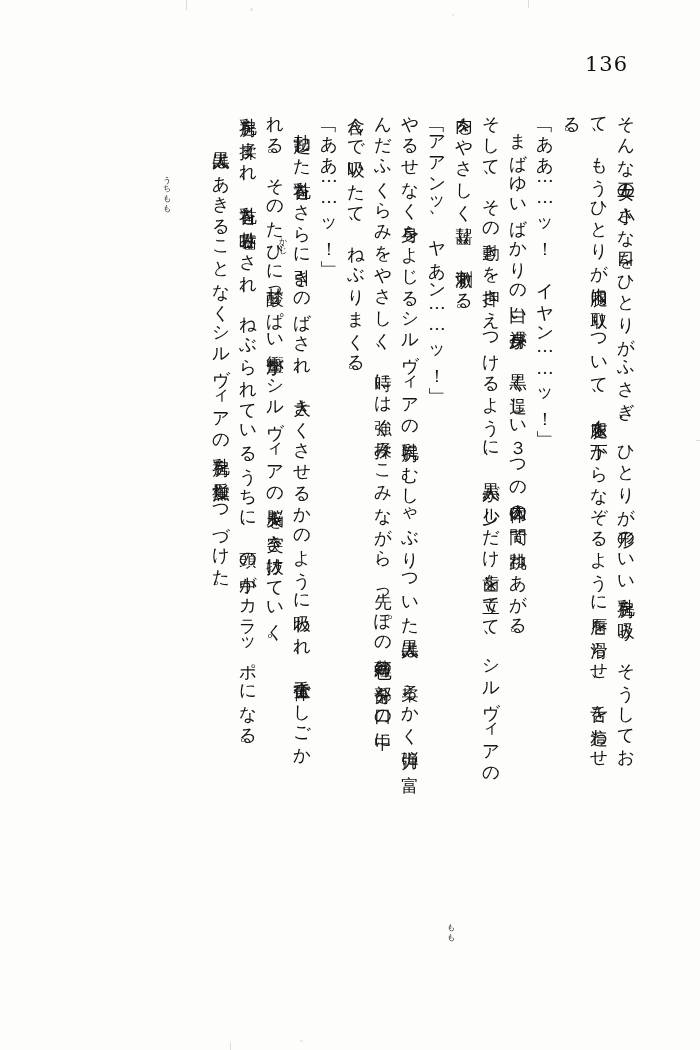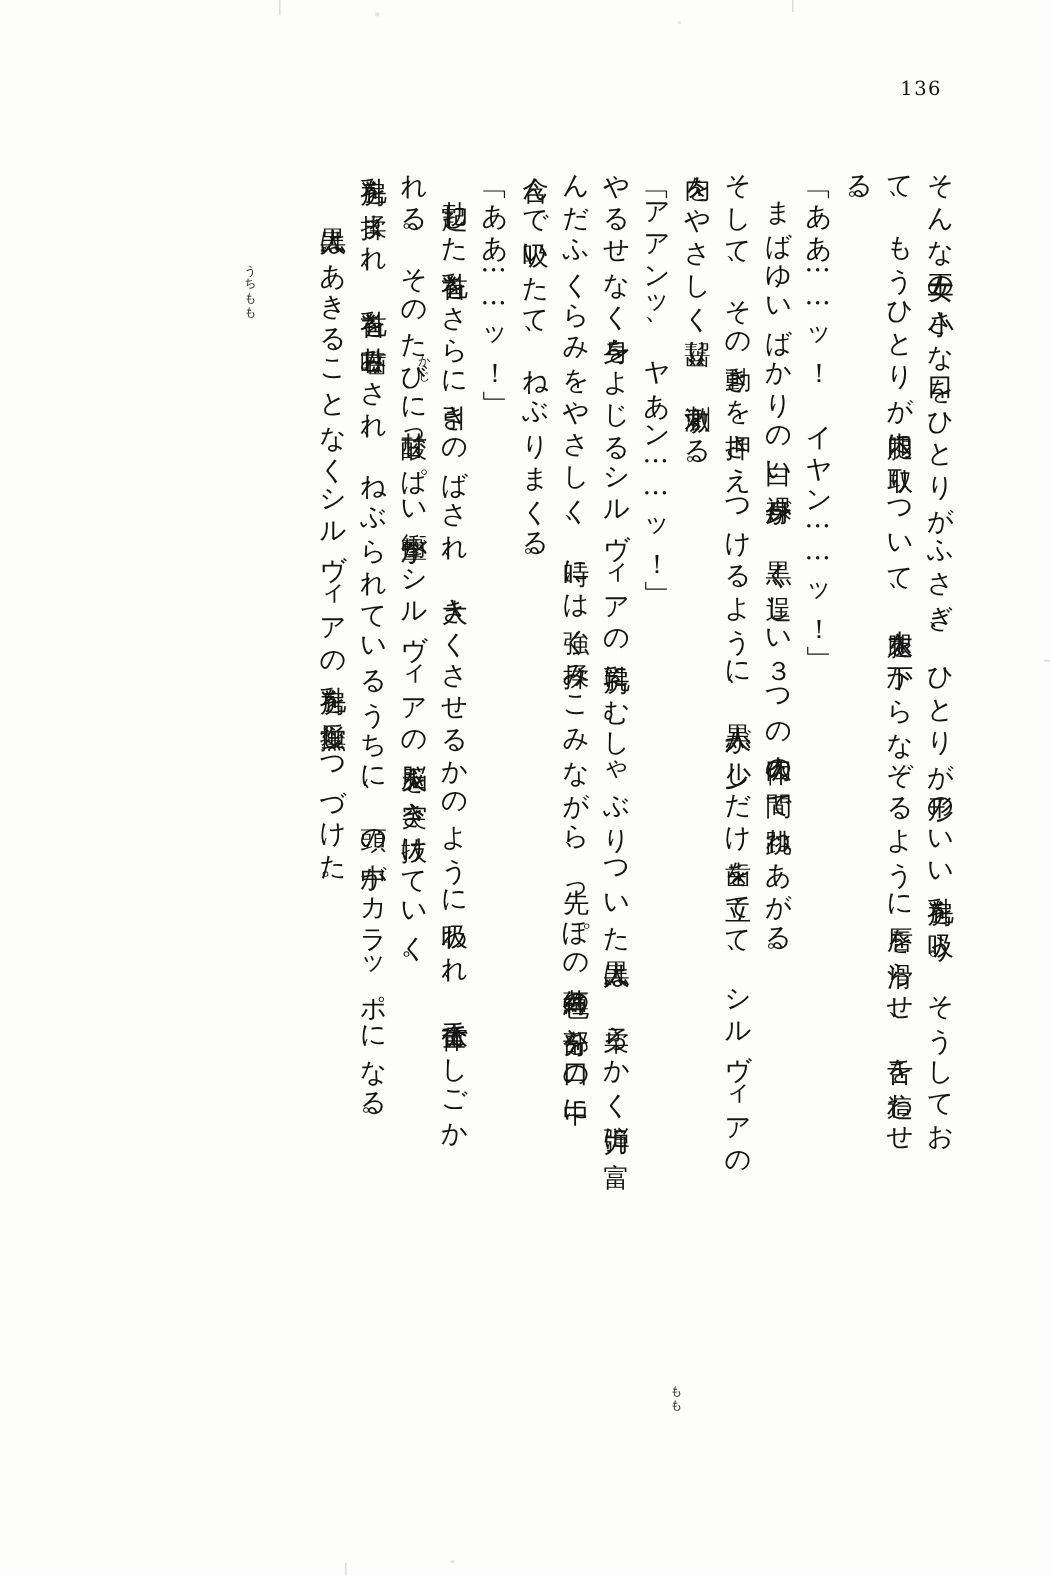--- a/index.html
+++ b/index.html
@@ -18,21 +18,21 @@
     position: relative;
     width: 700px;
     height: 1050px;
     background: #fdfdfb;
   }
   
   .page-number {
     position: absolute;
     top: 52px;
     right: 72px;
-    font-size: 13px;
+    font-size: 21px;
     letter-spacing: 1px;
     color: #111;
     font-family: "DejaVu Serif", "Liberation Serif", serif;
   }
   
   .text-block {
     position: absolute;
     top: 104px;
     right: 66px;
     left: 62px;

